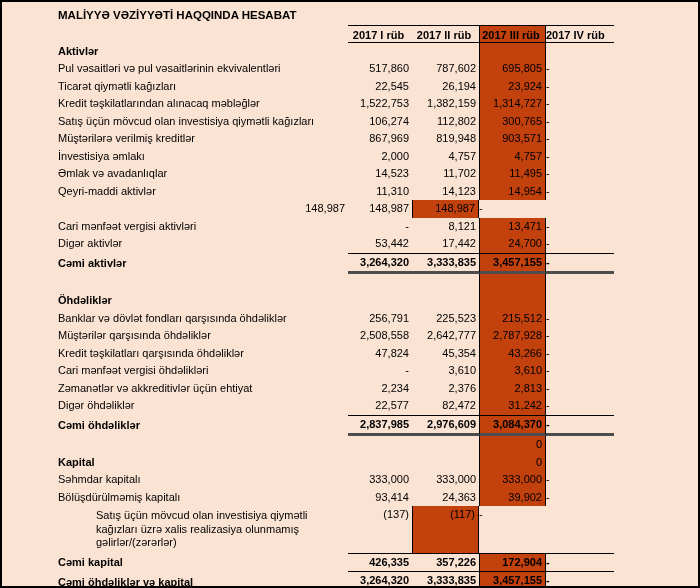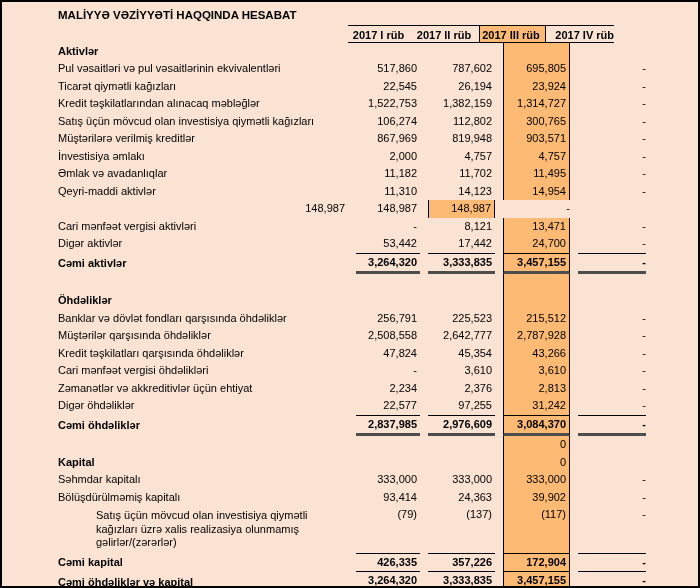--- a/index.html
+++ b/index.html
@@ -24,31 +24,31 @@
   }
   .hdr .val{
     border-top:1px solid #000;
     border-bottom:1px solid #000;
     font-weight:bold;text-align:center;
     height:14px;line-height:18px;
   }
   .hdr .val.c2{
     border:1px solid #000;
   }
-  .row{min-height:17.5px;gap:8px;}
+  .row{min-height:17.5px;}
   .row .label{white-space:nowrap;line-height:17.5px;}
   .row.wrap .label{white-space:normal;line-height:13.5px;padding:3px 0;margin-left:38px;}
   .val{
     text-align:right;padding-right:3px;box-sizing:border-box;
     height:100%;min-height:17.5px;line-height:17.5px;
     align-self:stretch;
   }
-  .val.c3{text-align:right;padding-right:0;}
+  .val.c3{text-align:left;padding-right:0;}
   .val.c2{
-    background:#fdba74;
+    background:#c2410c;
     border-left:1px solid #000;
     border-right:1px solid #000;
   }
   .r-section .label{font-weight:bold;}
   .r-total .label,.r-total .val,
   .r-subtotal .label,.r-subtotal .val,
   .r-grand .label,.r-grand .val{font-weight:bold;}
   .r-total .val{border-top:1px solid #000;border-bottom:3px solid #4d4d4d;}
   .r-subtotal .val{border-top:1px solid #000;border-bottom:1px solid #000;}
   .r-grand .val{border-bottom:3px solid #4d4d4d;}
@@ -114,21 +114,21 @@
       </div>
       <div class="grid-row row r-item">
         <div class="label">İnvestisiya əmlakı</div>
         <div class="val c0">2,000</div>
         <div class="val c1">4,757</div>
         <div class="val c2">4,757</div>
         <div class="val c3">-</div>
       </div>
       <div class="grid-row row r-item">
         <div class="label">Əmlak və avadanlıqlar</div>
-        <div class="val c0">11,182</div>
+        <div class="val c0">14,523</div>
         <div class="val c1">11,702</div>
         <div class="val c2">11,495</div>
         <div class="val c3">-</div>
       </div>
       <div class="grid-row row r-item">
         <div class="label">Qeyri-maddi aktivlər</div>
         <div class="val c0">11,310</div>
         <div class="val c1">14,123</div>
         <div class="val c2">14,954</div>
         <div class="val c3">-</div>
@@ -205,21 +205,21 @@
       <div class="grid-row row r-item">
         <div class="label">Zəmanətlər və akkreditivlər üçün ehtiyat</div>
         <div class="val c0">2,234</div>
         <div class="val c1">2,376</div>
         <div class="val c2">2,813</div>
         <div class="val c3">-</div>
       </div>
       <div class="grid-row row r-item">
         <div class="label">Digər öhdəliklər</div>
         <div class="val c0">22,577</div>
-        <div class="val c1">97,255</div>
+        <div class="val c1">82,472</div>
         <div class="val c2">31,242</div>
         <div class="val c3">-</div>
       </div>
       <div class="grid-row row r-total">
         <div class="label">Cəmi öhdəliklər</div>
         <div class="val c0">2,837,985</div>
         <div class="val c1">2,976,609</div>
         <div class="val c2">3,084,370</div>
         <div class="val c3">-</div>
       </div>
@@ -246,21 +246,20 @@
       </div>
       <div class="grid-row row r-item">
         <div class="label">Bölüşdürülməmiş kapitalı</div>
         <div class="val c0">93,414</div>
         <div class="val c1">24,363</div>
         <div class="val c2">39,902</div>
         <div class="val c3">-</div>
       </div>
       <div class="grid-row row r-item wrap">
         <div class="label">Satış üçün mövcud olan investisiya qiymətli kağızları üzrə xalis realizasiya olunmamış gəlirlər/(zərərlər)</div>
-        <div class="val c0">(79)</div>
         <div class="val c1">(137)</div>
         <div class="val c2">(117)</div>
         <div class="val c3">-</div>
       </div>
       <div class="grid-row row r-subtotal">
         <div class="label">Cəmi kapital</div>
         <div class="val c0">426,335</div>
         <div class="val c1">357,226</div>
         <div class="val c2">172,904</div>
         <div class="val c3">-</div>

